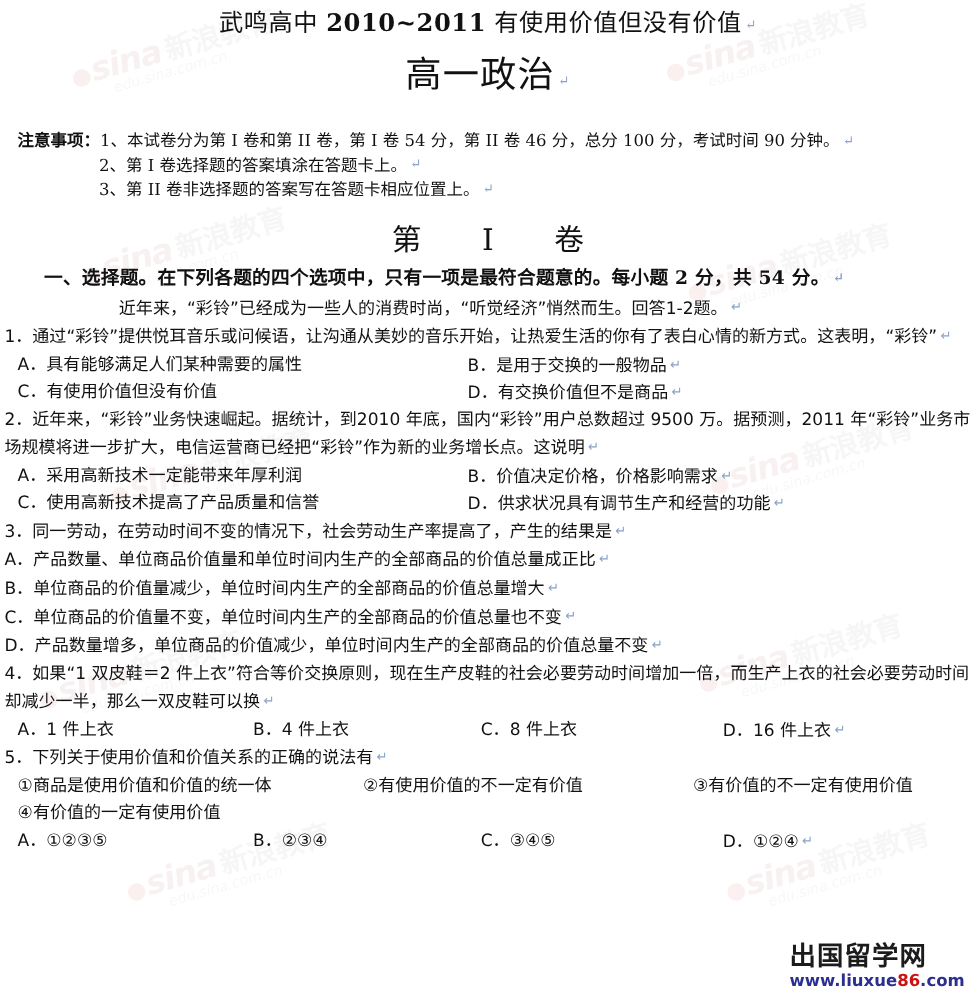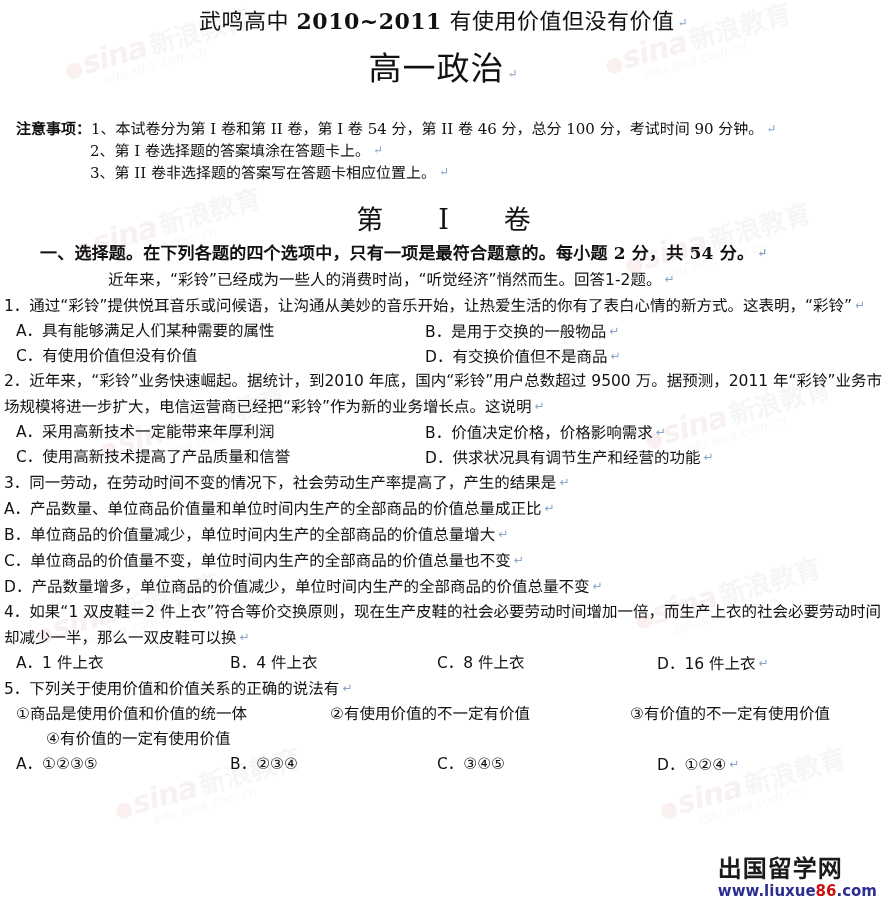--- a/index.html
+++ b/index.html
@@ -158,21 +158,21 @@
 
   .subopts{
     position:relative;
     font-size:15.5px;
     line-height:25px;
     height:25px;
   }
   .s1{ left:16px; }
   .s2{ left:330px; }
   .s3{ left:630px; }
-  .s4{ left:16px;margin-left:30px; }
+  .s4{ left:16px; }
   .s5{ left:260px; }
 
   .pilcrow{
     color:#8aa3c8;
     font-size:12px;
     margin-left:3px;
     vertical-align:2px;
   }
 
   

